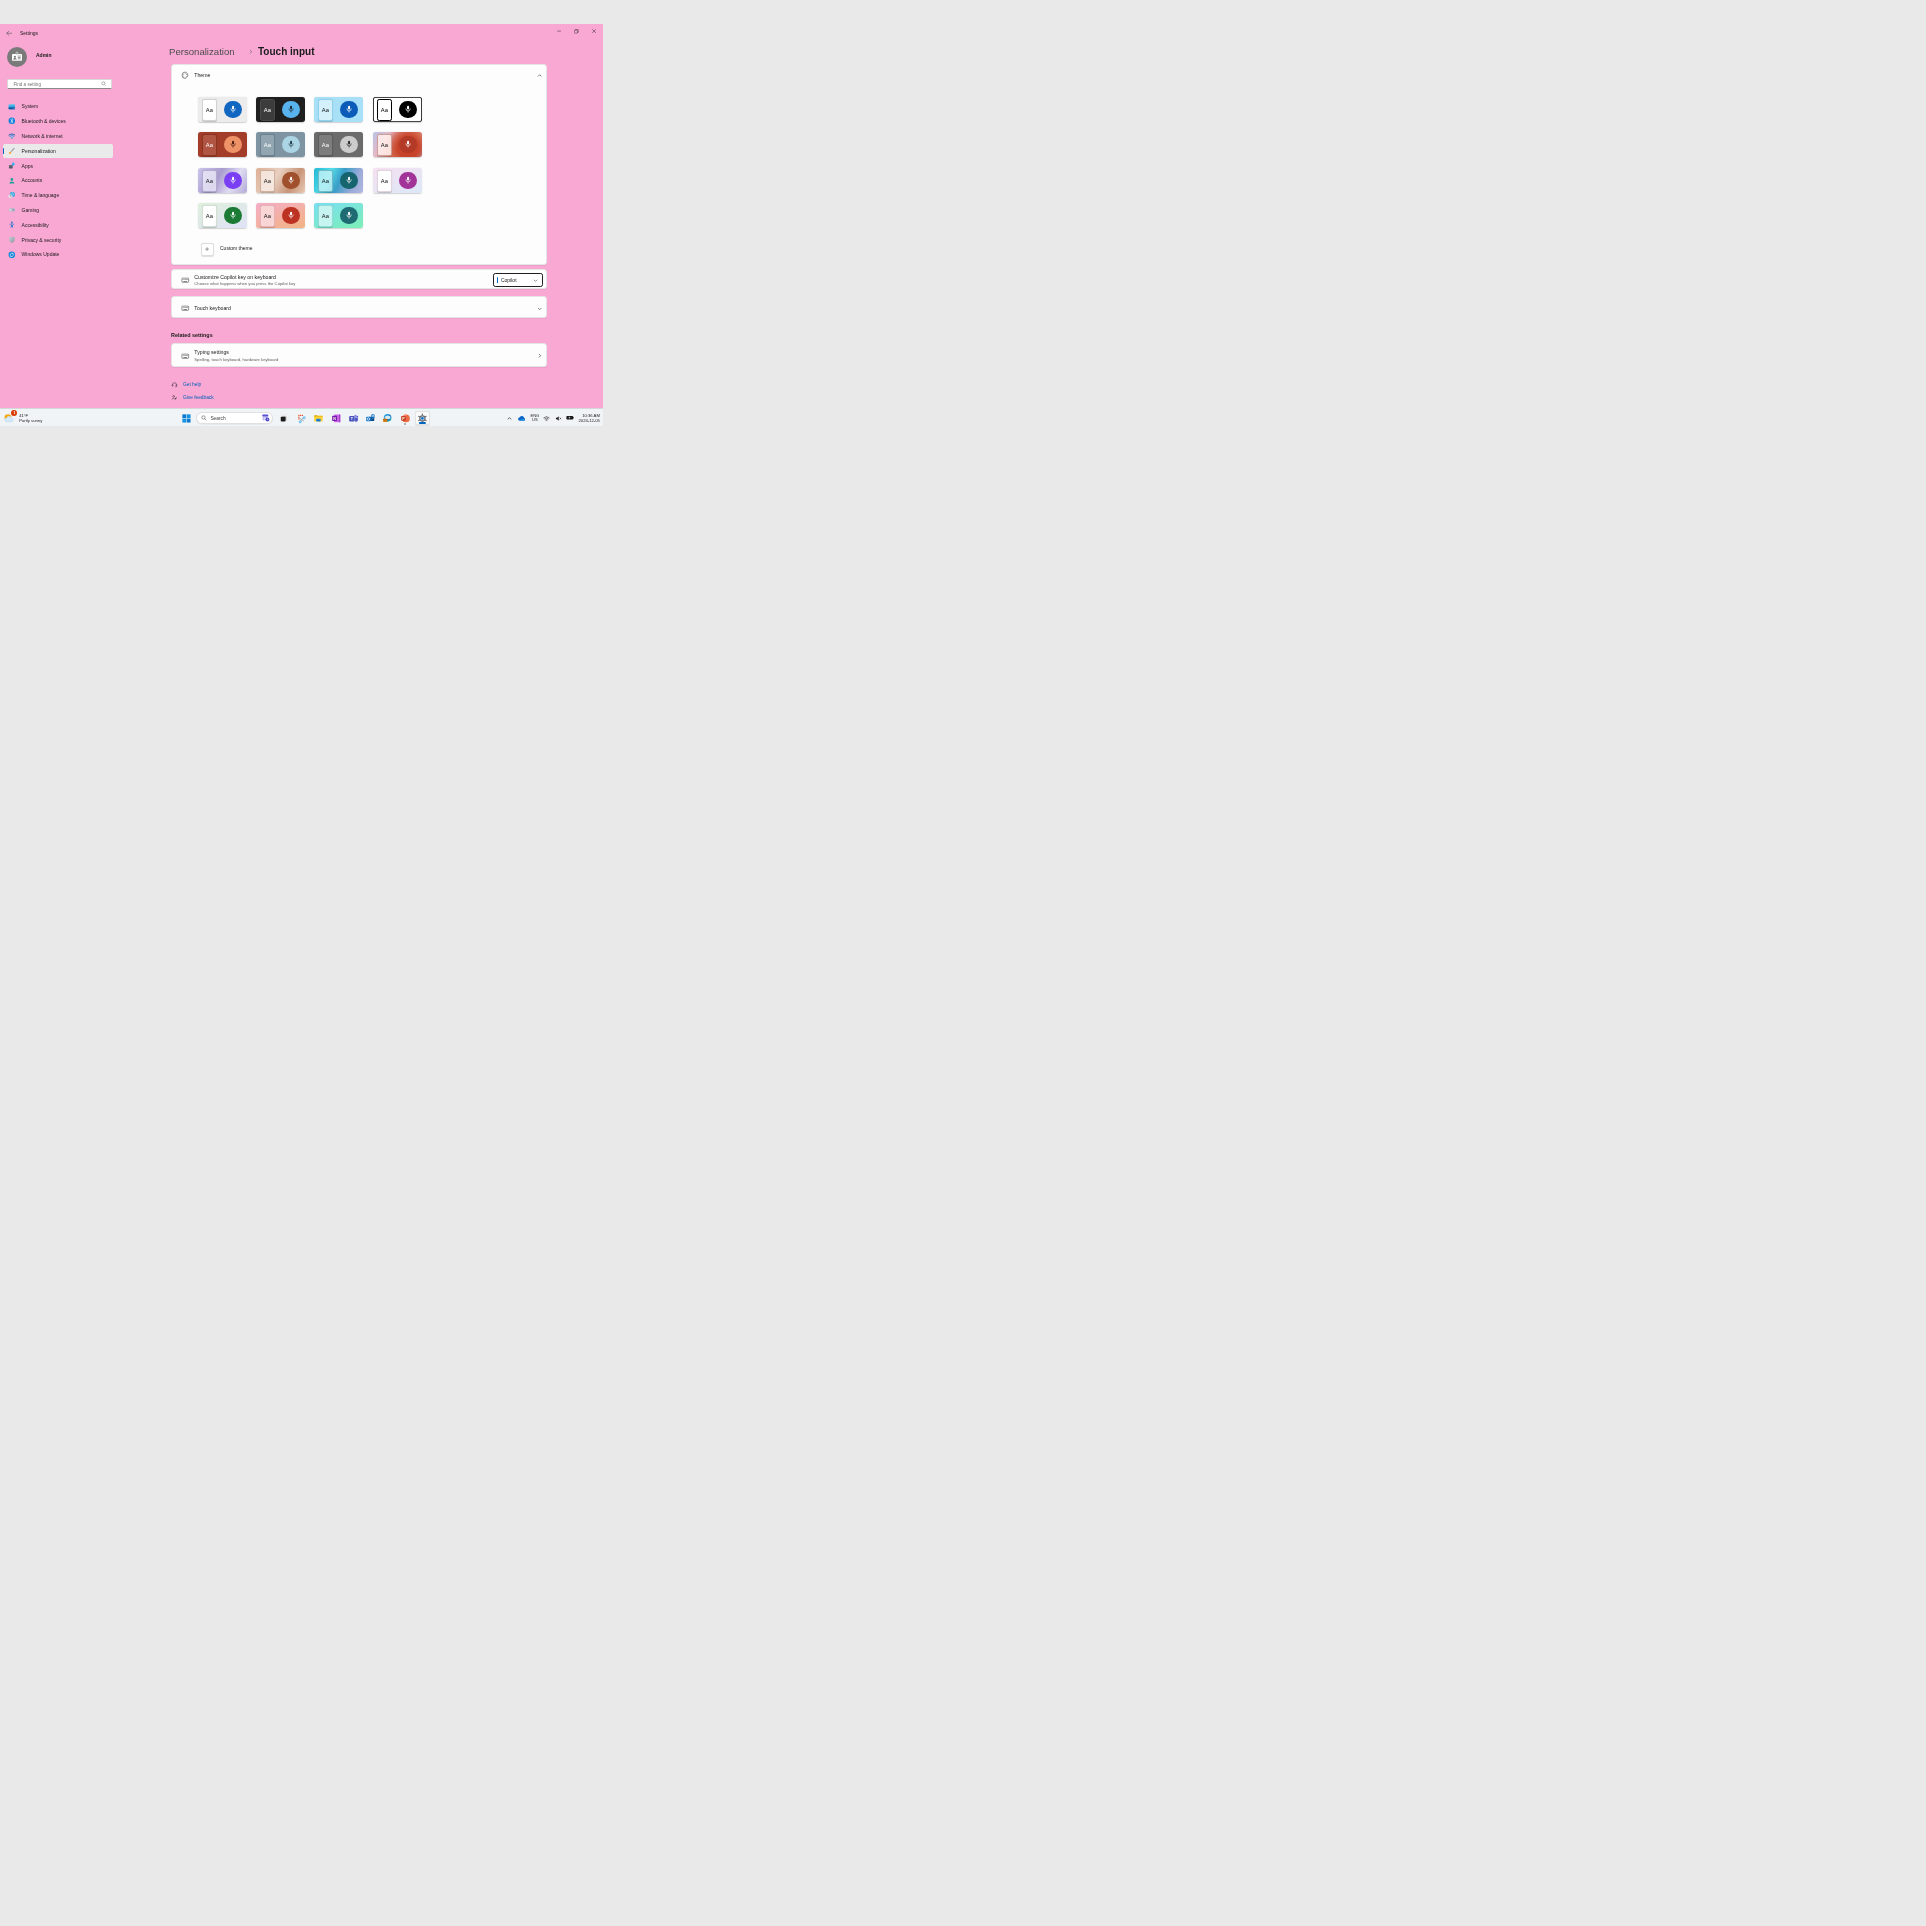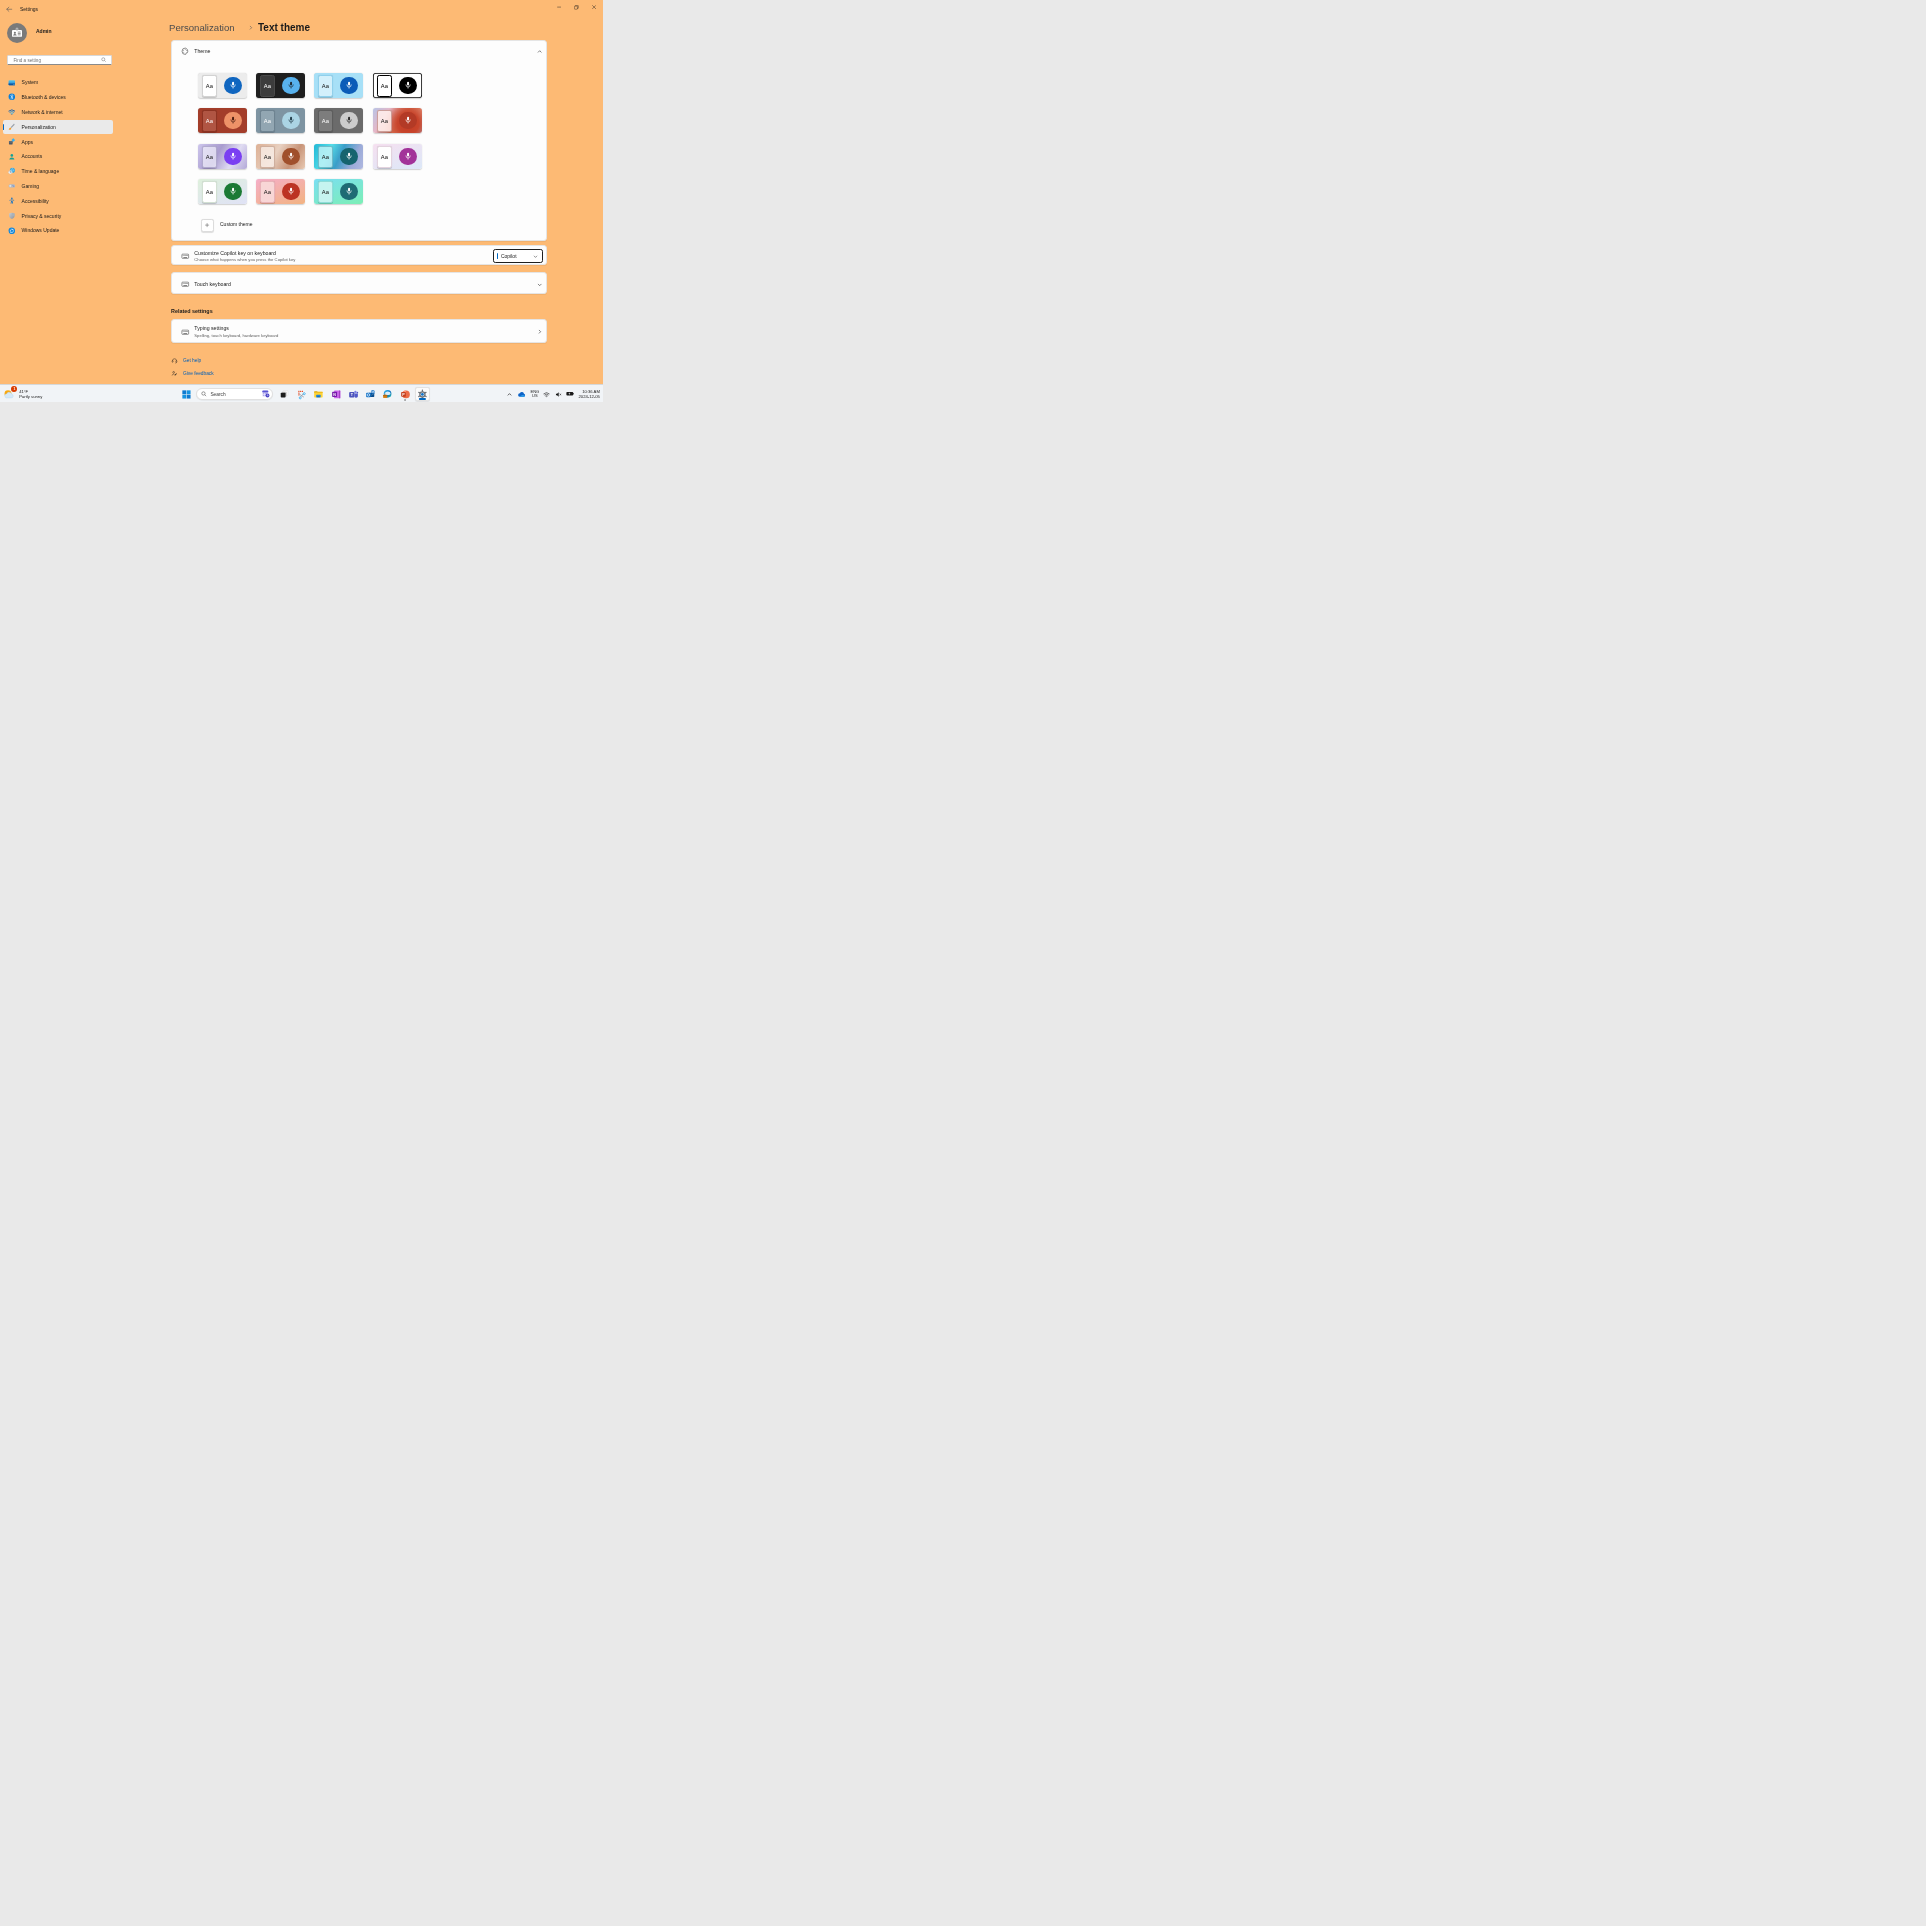--- a/index.html
+++ b/index.html
@@ -1,16 +1,16 @@
 <!DOCTYPE html>
 <html style="font-size:6.2px"><head>
 <meta charset="utf-8">
 <style>
   html,body{margin:0;padding:0;background:#e9e9e9;font-family:"Liberation Sans",sans-serif;}
-  #screen{position:relative;width:603px;height:402px;background:#fdba74;overflow:hidden;color:#1a1a1a;}
+  #screen{position:relative;width:603px;height:402px;background:#f9a8d4;overflow:hidden;color:#1a1a1a;margin-top:24px;}
   svg{display:block;}
   
   #titlebar{position:absolute;left:0;top:0;right:0;height:17.7px;}
   .back-btn{position:absolute;left:5.4px;top:5px;width:8.5px;height:8.5px;}
   .win-title{position:absolute;left:20px;top:6.2px;font-size:5px;}
   .win-controls{position:absolute;right:0;top:0;display:flex;}
   .win-btn{width:17.7px;height:14.6px;display:flex;align-items:center;justify-content:center;}
   
   #sidebar{position:absolute;left:0;top:17.7px;width:116px;bottom:17.7px;}
   .avatar{position:absolute;left:7px;top:5.4px;width:20px;height:20px;}
@@ -253,21 +253,21 @@
         </div>
       </div>
   </div>
 
   <div class="crumb-parent">Personalization</div>
   <div class="crumb-sep">
       <svg width="5.4" height="5.4" viewBox="0 0 14 14" fill="none" stroke="#5a5a5a" stroke-width="1.6">
         <path d="M5 2.5l4.5 4.5L5 11.5"></path>
       </svg>
     </div>
-  <div class="crumb-current">Text theme</div>
+  <div class="crumb-current">Touch input</div>
 
   <div class="card" id="theme-card">
     <div class="row-ic" style="top:5.8px;">
       <svg viewBox="0 0 24 24" fill="none" stroke="#1a1a1a" stroke-width="1.4">
           <path d="M12 3a9 9 0 1 0 0 18c1.6 0 2.6-1.1 2.2-2.4-.3-1 .3-2.1 1.4-2.3l2.5-.3A9 9 0 0 0 12 3z"></path>
           <circle cx="7.4" cy="10" r="1" fill="#1a1a1a" stroke="none"></circle>
           <circle cx="11.8" cy="7.3" r="1" fill="#1a1a1a" stroke="none"></circle>
           <circle cx="16.4" cy="9.8" r="1" fill="#1a1a1a" stroke="none"></circle>
           <circle cx="7.9" cy="14.6" r="1" fill="#1a1a1a" stroke="none"></circle>
         </svg>

